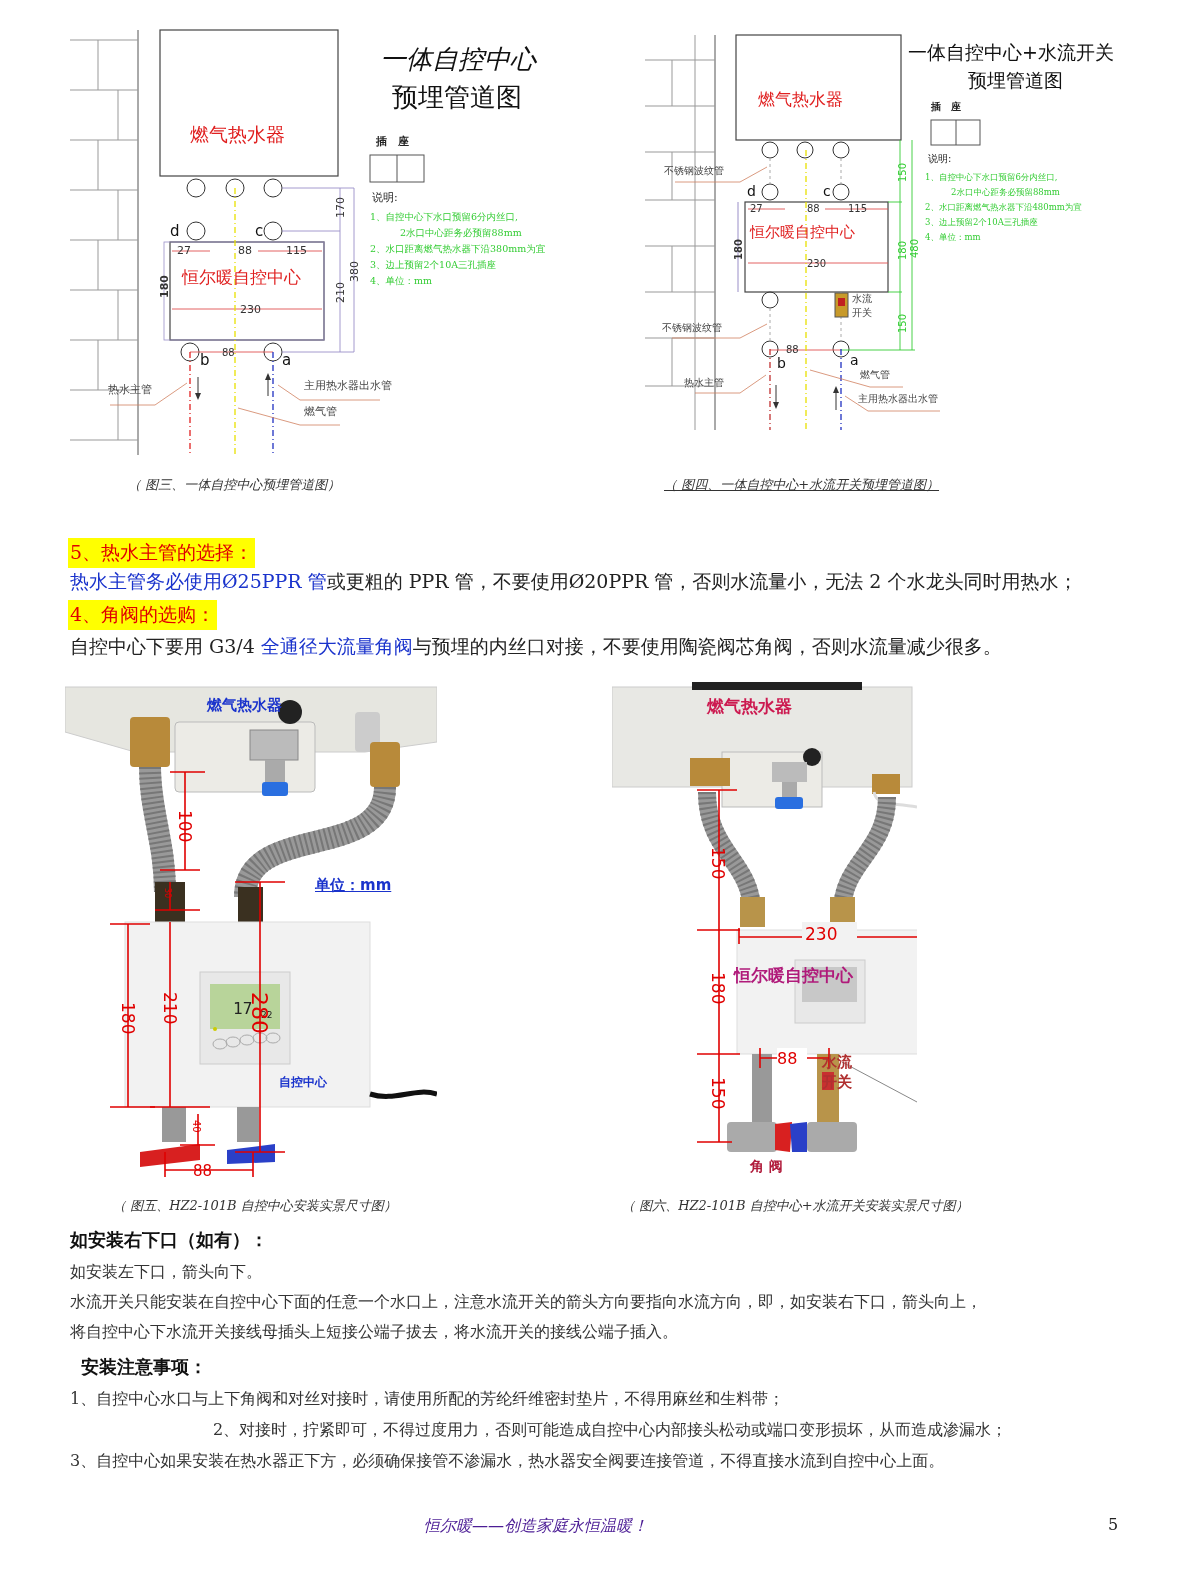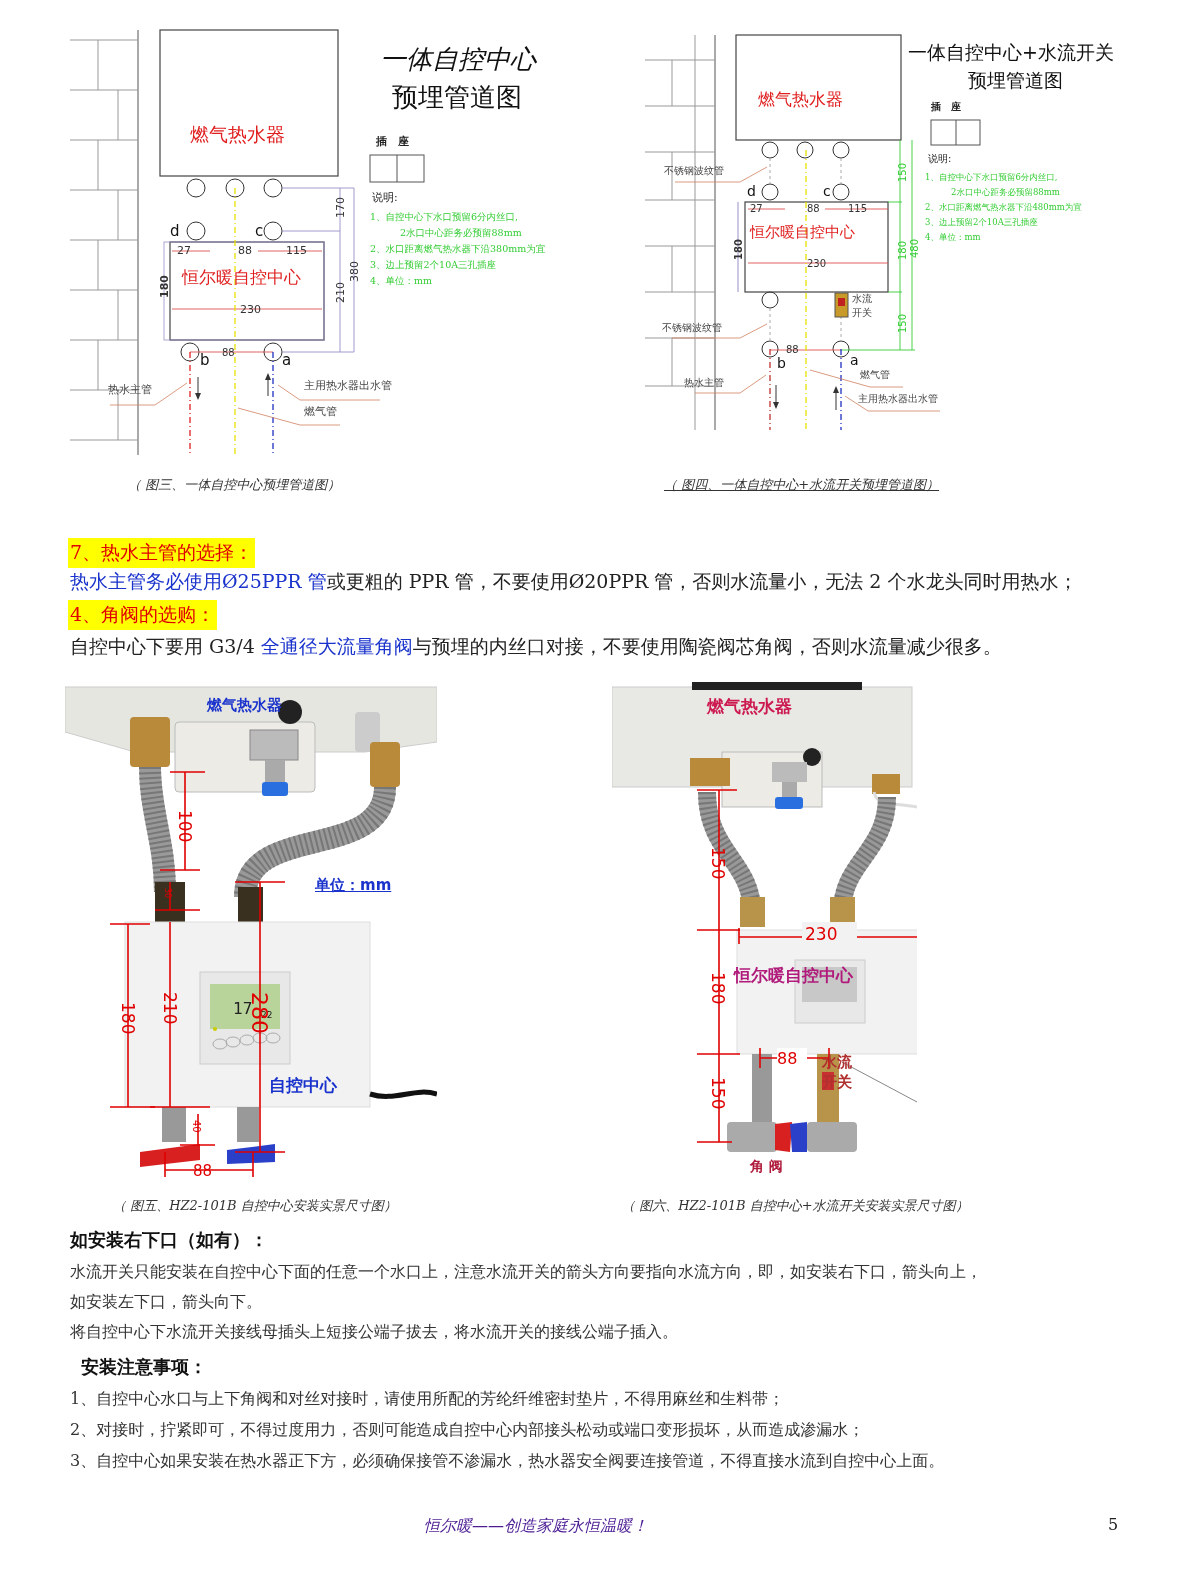--- a/index.html
+++ b/index.html
@@ -227,21 +227,21 @@
   <div class="abs" style="left:220px;top:338px;font-size:10px;color:#444;">燃气管</div>
   <div class="abs" style="left:218px;top:362px;font-size:10px;color:#444;">主用热水器出水管</div>
   <div class="abs" style="left:212px;top:262px;font-size:10px;color:#444;line-height:14px;">
     <div>水流</div>
     <div>开关</div>
   </div>
 </div>
 <div class="abs caption" style="left:664px;top:476px;text-decoration:underline;">（ 图四、一体自控中心+水流开关预埋管道图）</div>
 
 <div class="abs" style="left:68px;top:538px;width:1080px;">
-  <span class="sec-head">7、热水主管的选择：</span>
+  <span class="sec-head">5、热水主管的选择：</span>
 </div>
 <div class="abs body-line" style="left:70px;top:566px;width:1080px;white-space:nowrap;">
   <span class="blue">热水主管务必使用Ø25PPR 管</span><span>或更粗的 PPR 管，不要使用Ø20PPR 管，否则水流量小，无法 2 个水龙头同时用热水；</span>
 </div>
 <div class="abs" style="left:68px;top:600px;width:1080px;">
   <span class="sec-head">4、角阀的选购：</span>
 </div>
 <div class="abs body-line" style="left:70px;top:631px;width:1080px;white-space:nowrap;">
   <span>自控中心下要用 G3/4 </span><span class="blue">全通径大流量角阀</span><span>与预埋的内丝口对接，不要使用陶瓷阀芯角阀，否则水流量减少很多。</span>
 </div>
@@ -310,21 +310,21 @@
     <text transform="translate(114,128) rotate(90)" font-family="DejaVu Sans, sans-serif" font-size="17" fill="#e00000">100</text>
     <text transform="translate(100,206) rotate(90)" font-family="DejaVu Sans, sans-serif" font-size="8" fill="#e00000">30</text>
     <text transform="translate(57,320) rotate(90)" font-family="DejaVu Sans, sans-serif" font-size="17" fill="#e00000">180</text>
     <text transform="translate(99,310) rotate(90)" font-family="DejaVu Sans, sans-serif" font-size="17" fill="#e00000">210</text>
     <text transform="translate(187,310) rotate(90)" font-family="DejaVu Sans, sans-serif" font-size="22" fill="#e00000">280</text>
     <text transform="translate(128,438) rotate(90)" font-family="DejaVu Sans, sans-serif" font-size="10" fill="#e00000">40</text>
     <text x="128" y="494" font-family="DejaVu Sans, sans-serif" font-size="15" fill="#e00000">88</text>
   </svg>
   <div class="abs photo-lbl" style="left:142px;top:14px;font-size:15px;color:#1a33cc;">燃气热水器</div>
   <div class="abs photo-lbl" style="left:250px;top:194px;font-size:15px;color:#1a33cc;text-decoration:underline;">单位：mm</div>
-  <div class="abs photo-lbl" style="left:204px;top:392px;font-size:17px;color:#1a33cc;font-family:Liberation Mono, monospace;">自控中心</div>
+  <div class="abs photo-lbl" style="left:214px;top:392px;font-size:12px;color:#1a33cc;font-family:Liberation Mono, monospace;">自控中心</div>
 </div>
 <div class="abs caption" style="left:113px;top:1197px;">（ 图五、HZ2-101B 自控中心安装实景尺寸图）</div>
 
 <div class="abs" style="left:612px;top:682px;width:305px;height:495px;">
   <svg width="305" height="495" viewBox="0 0 305 495">
     <rect x="0" y="5" width="300" height="100" fill="#e8e8e4" stroke="#ccc"></rect>
     <rect x="80" y="0" width="170" height="8" fill="#222"></rect>
     <rect x="110" y="70" width="100" height="55" fill="#ecebe6" stroke="#bbb"></rect>
     <circle cx="200" cy="75" r="9" fill="#222"></circle>
     <rect x="160" y="80" width="35" height="20" fill="#bbb"></rect>
@@ -376,26 +376,26 @@
   <div class="abs photo-lbl" style="left:210px;top:370px;font-size:15px;color:#b03030;line-height:20px;">
     <div>水流</div>
     <div>开关</div>
   </div>
   <div class="abs photo-lbl" style="left:138px;top:476px;font-size:14px;color:#b01a3a;text-align:right;">角 阀</div>
 </div>
 <div class="abs caption" style="left:622px;top:1197px;">（ 图六、HZ2-101B 自控中心+水流开关安装实景尺寸图）</div>
 
 <div class="abs h-bold" style="left:70px;top:1228px;">如安装右下口（如有）：</div>
 <div class="abs" style="left:70px;top:1257px;width:1080px;">
+  <div class="p-line">如安装左下口，箭头向下。</div>
   <div class="p-line" style="white-space:nowrap;">水流开关只能安装在自控中心下面的任意一个水口上，注意水流开关的箭头方向要指向水流方向，即，如安装右下口，箭头向上，</div>
-  <div class="p-line">如安装左下口，箭头向下。</div>
   <div class="p-line">将自控中心下水流开关接线母插头上短接公端子拔去，将水流开关的接线公端子插入。</div>
 </div>
 
 <div class="abs h-bold" style="left:56px;top:1355px;margin-left:25px;">安装注意事项：</div>
 <div class="abs" style="left:70px;top:1383px;width:1080px;">
   <div class="p-line" style="line-height:31px;">1、自控中心水口与上下角阀和对丝对接时，请使用所配的芳纶纤维密封垫片，不得用麻丝和生料带；</div>
-  <div class="p-line" style="line-height:31px;">2、对接时，拧紧即可，不得过度用力，否则可能造成自控中心内部接头松动或端口变形损坏，从而造成渗漏水；</div>
+  <div class="p-line" style="line-height:31px;text-align:center;">2、对接时，拧紧即可，不得过度用力，否则可能造成自控中心内部接头松动或端口变形损坏，从而造成渗漏水；</div>
   <div class="p-line" style="line-height:31px;">3、自控中心如果安装在热水器正下方，必须确保接管不渗漏水，热水器安全阀要连接管道，不得直接水流到自控中心上面。</div>
 </div>
 
 <div class="abs footer-slogan" style="left:424px;top:1516px;">恒尔暖——创造家庭永恒温暖！</div>
 <div class="abs" style="left:1108px;top:1515px;font-size:16px;color:#222;">5</div>
 
 </body></html>

